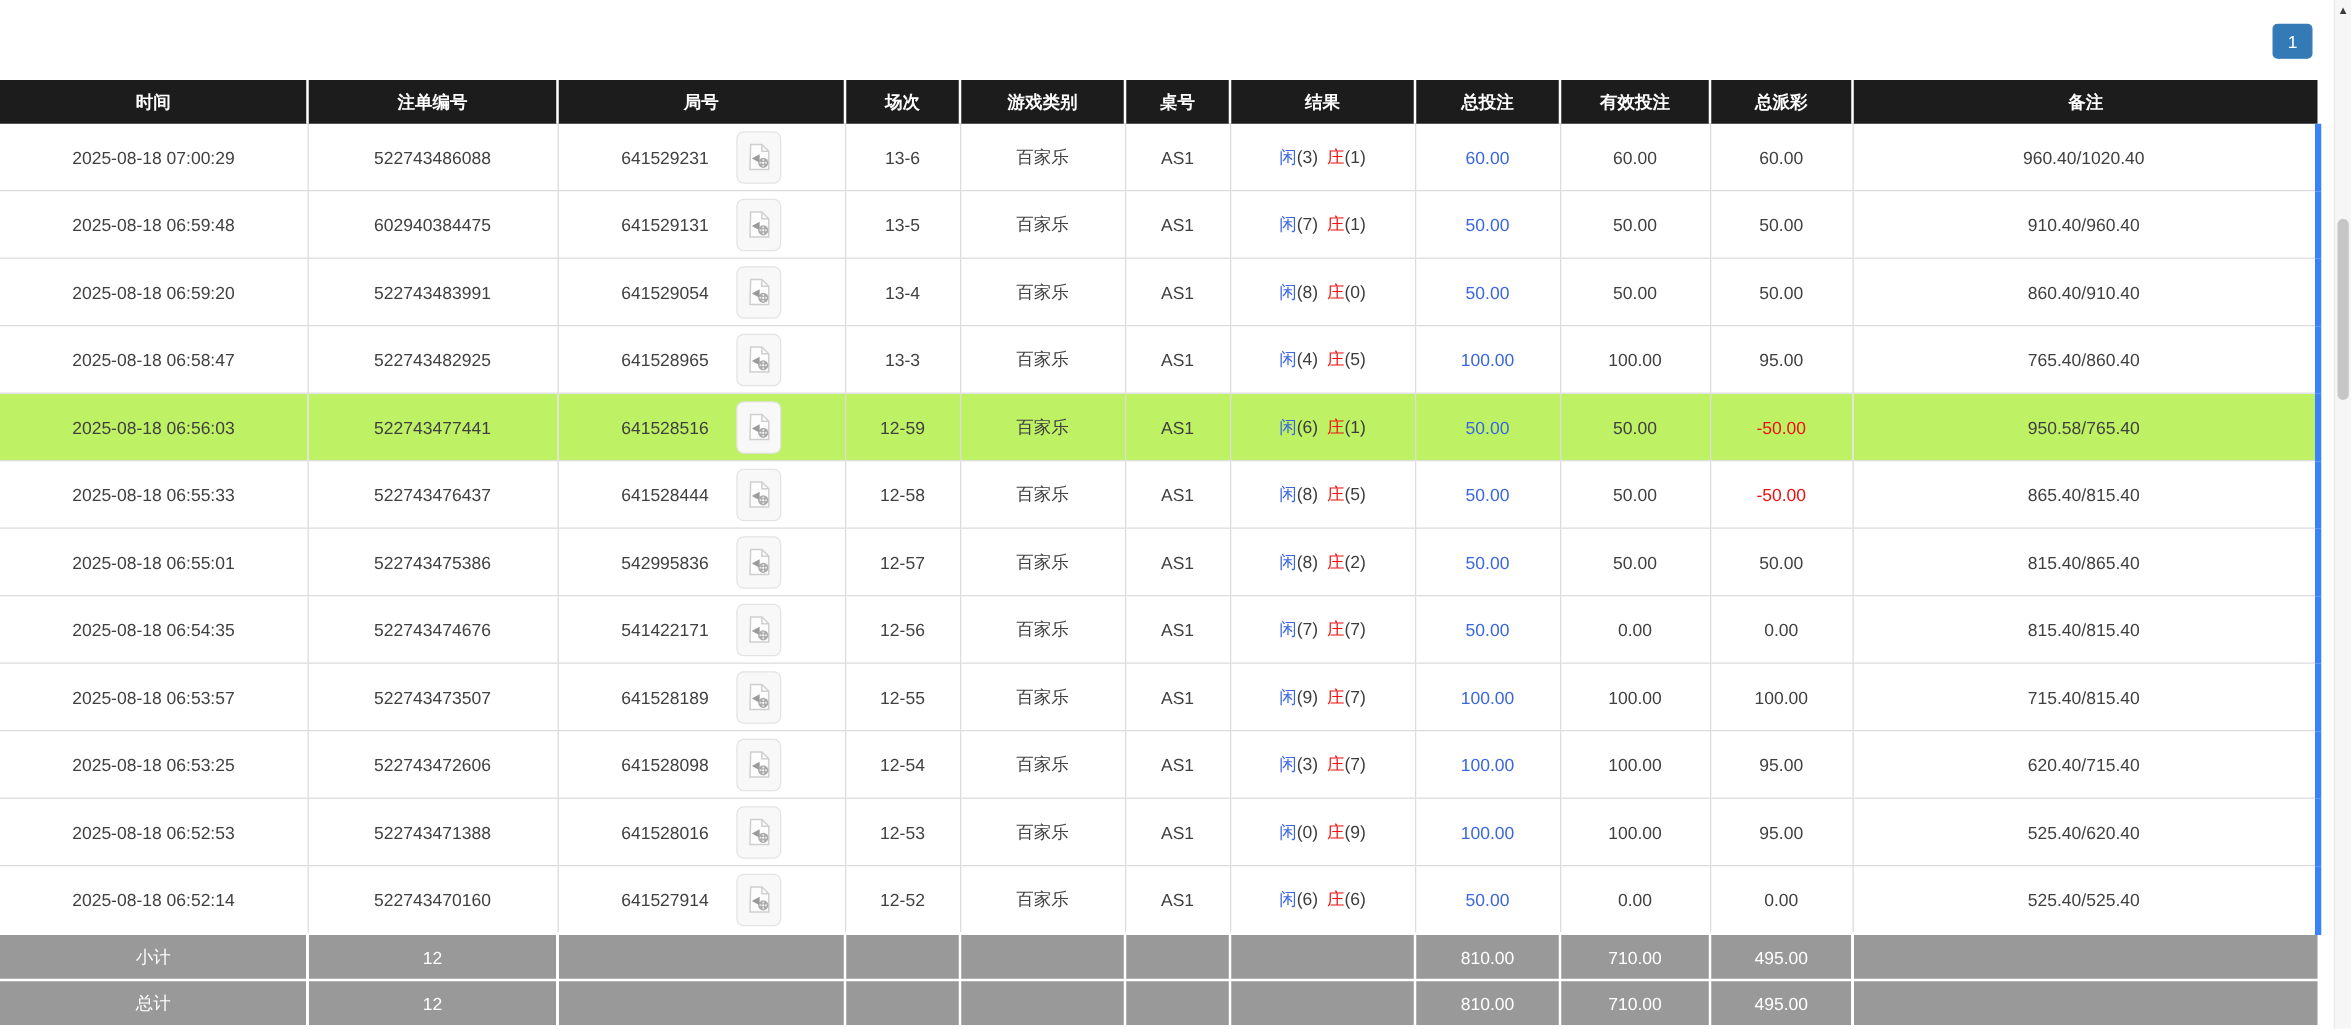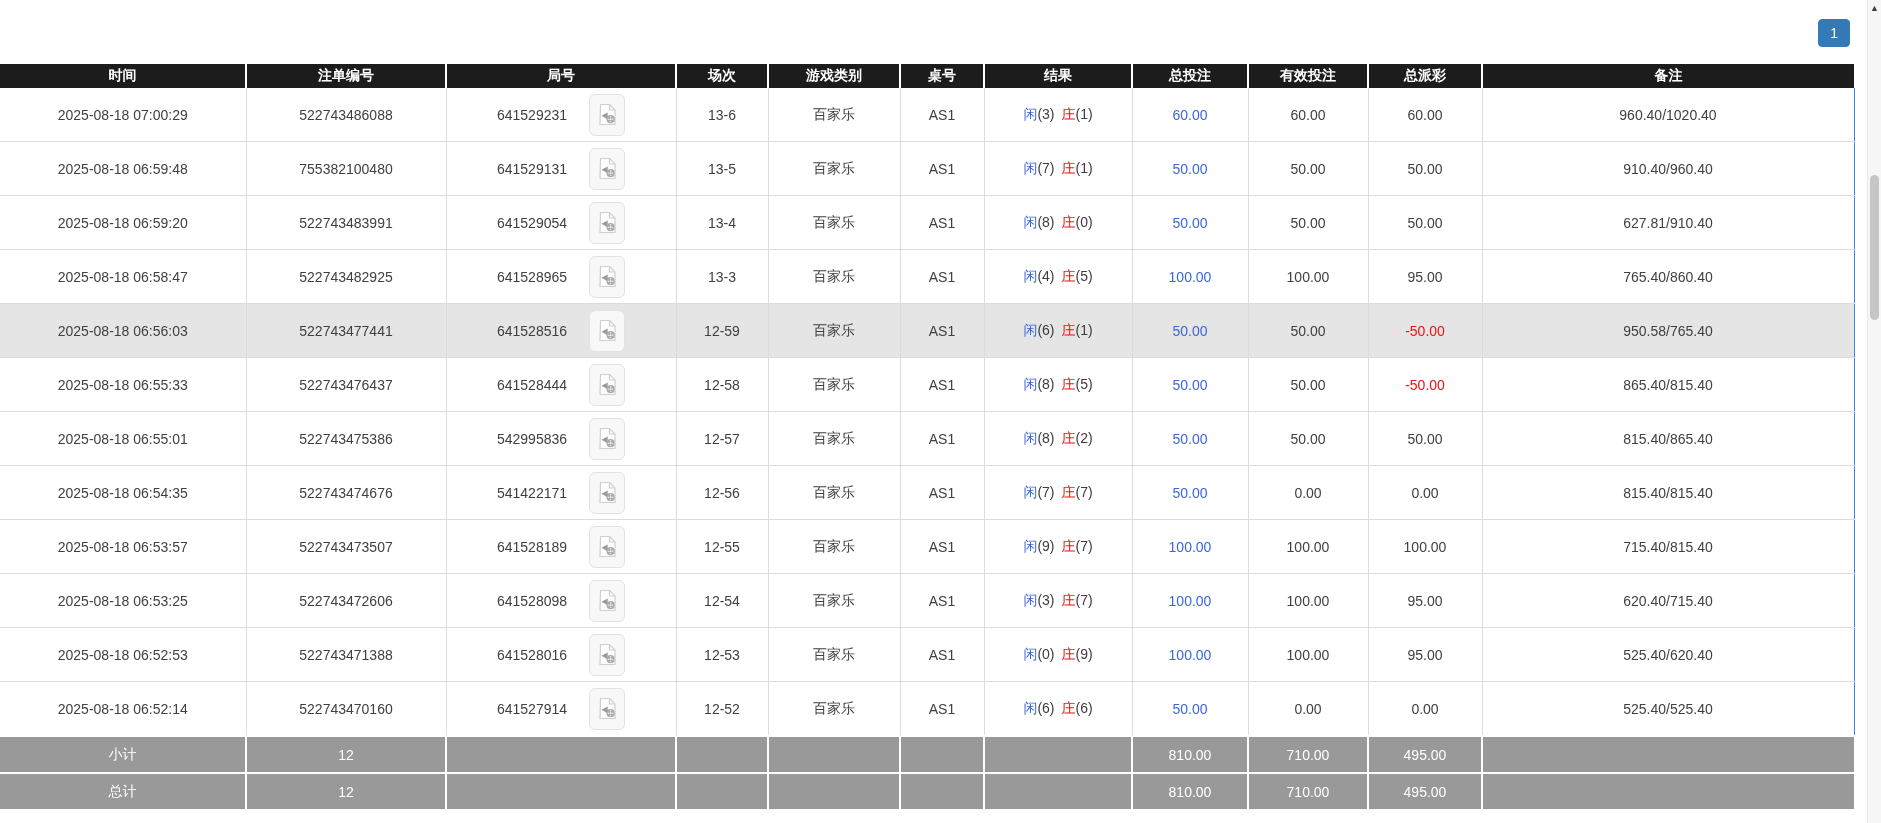--- a/index.html
+++ b/index.html
@@ -10,30 +10,30 @@
   
   .page-btn{
     position:absolute;top:19px;right:31px;
     background:#337ab7;border:1px solid #337ab7;color:#fff;
     border-radius:4px;padding:6px 11px;font-size:14px;line-height:1;cursor:pointer;
   }
   
   table{border-collapse:collapse;table-layout:fixed;width:1854px;margin-top:64px;}
   thead th{
     background:#1c1c1c;color:#ffffff;font-weight:bold;font-size:14px;
-    height:24px;padding:0;border-right:2px solid #ffffff;
+    height:35px;padding:0;border-right:2px solid #ffffff;
   }
   thead th:last-child{border-right:none;}
   tbody td{
     height:53px;text-align:center;vertical-align:middle;font-size:14px;color:#404040;
     border-bottom:1px solid #dcdcdc;border-right:1px solid #dcdcdc;padding:0 4px;
     overflow:hidden;white-space:nowrap;
   }
-  tbody td:last-child{border-right:1px solid #3b82f6;}
-  tr.highlight td{background:#e5e5e5;}
+  tbody td:last-child{border-right:5px solid #3b82f6;}
+  tr.highlight td{background:#bef264;}
   .amount-link{color:#3a66e0;cursor:pointer;}
   .player{color:#3a66e0;}
   .banker{color:#ee1111;margin-left:7px;}
   .score{color:#3c3c3c;}
   .neg{color:#ee1111;}
   .round-wrap{display:inline-flex;align-items:center;justify-content:center;gap:22px;}
   .video-btn{
     display:inline-flex;align-items:center;justify-content:center;
     width:34px;height:40px;border:1px solid #e3e3e3;border-radius:6px;
     background:#f8f8f8;cursor:pointer;flex:none;
@@ -122,21 +122,21 @@
     </td>
     <td>
       <span class="amount-link">60.00</span>
     </td>
     <td>60.00</td>
     <td>60.00</td>
     <td>960.40/1020.40</td>
   </tr>
       <tr>
     <td>2025-08-18 06:59:48</td>
-    <td>755382100480</td>
+    <td>602940384475</td>
     <td>
       <span class="round-wrap">
         <span>641529131</span>
         <span class="video-btn">
           <svg width="19" height="23" viewBox="0 0 19 23">
             <path d="M2.5 1.5 h9 l5.5 5.5 v14.5 h-15 z" fill="#fdfdfd" stroke="#cfcfcf" stroke-width="1.2"></path>
             <path d="M11.5 1.5 v5.5 h5.5" fill="none" stroke="#cfcfcf" stroke-width="1.2"></path>
             <path d="M3.5 12.8 l6.2-3.4 v6.8 z" fill="#9a9a9a"></path>
             <circle cx="12.6" cy="16.2" r="4.1" fill="#ababab"></circle>
             <circle cx="12.6" cy="16.2" r="0.9" fill="#ffffff"></circle>
@@ -186,21 +186,21 @@
     <td>百家乐</td>
     <td>AS1</td>
     <td>
       <span class="player">闲</span><span class="score">(8)</span><span class="banker">庄</span><span class="score">(0)</span>
     </td>
     <td>
       <span class="amount-link">50.00</span>
     </td>
     <td>50.00</td>
     <td>50.00</td>
-    <td>627.81/910.40</td>
+    <td>860.40/910.40</td>
   </tr>
       <tr>
     <td>2025-08-18 06:58:47</td>
     <td>522743482925</td>
     <td>
       <span class="round-wrap">
         <span>641528965</span>
         <span class="video-btn">
           <svg width="19" height="23" viewBox="0 0 19 23">
             <path d="M2.5 1.5 h9 l5.5 5.5 v14.5 h-15 z" fill="#fdfdfd" stroke="#cfcfcf" stroke-width="1.2"></path>

